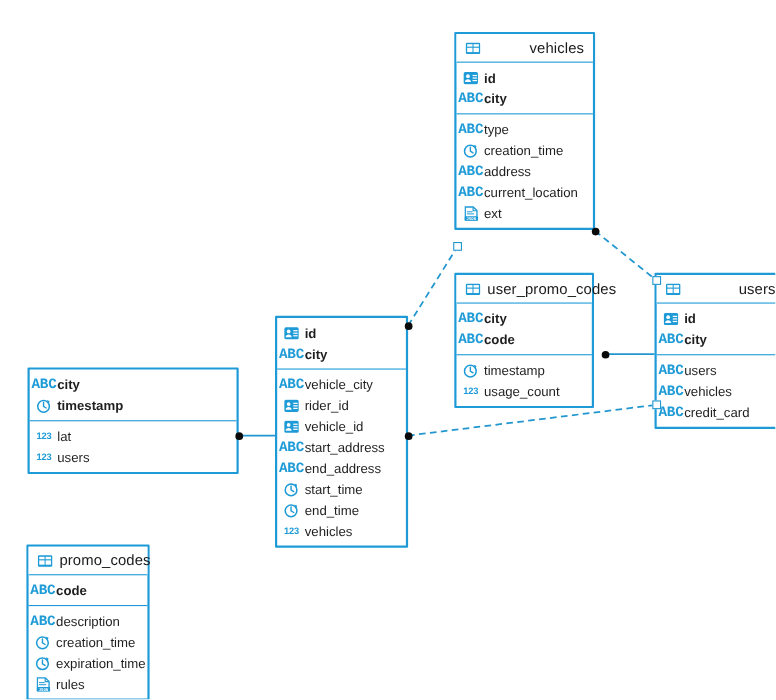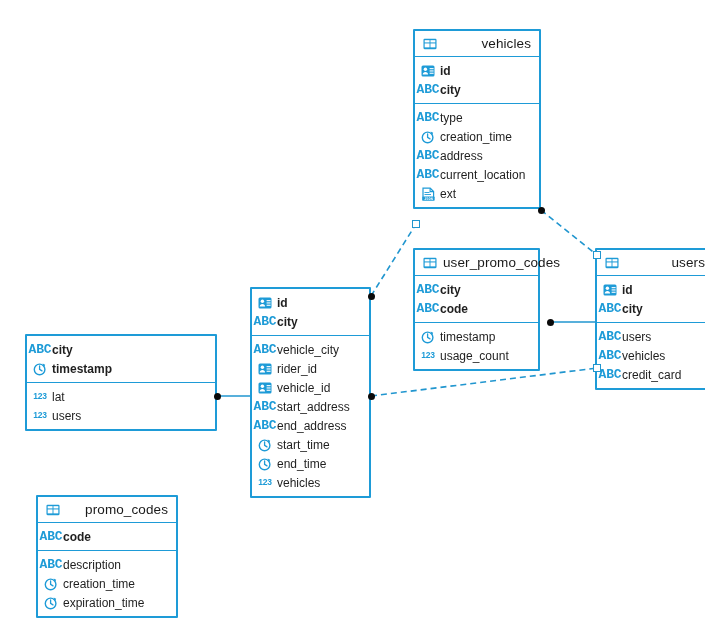--- a/index.html
+++ b/index.html
@@ -436,21 +436,21 @@
             <span class="col-name">lat</span>
           </div>
           <div class="col-row">
             <span class="icon">
               <span class="icon-123">123</span>
             </span>
             <span class="col-name">users</span>
           </div>
         </div>
       </div>
-      <div class="table-box" style="left: 36px; top: 495px; width: 142px;">
+      <div class="table-box" style="left: 24px; top: 495px; width: 112px;">
         <div class="tbl-header">
           <span class="icon">
             <svg width="15" height="12" viewBox="0 0 15 12">
               <rect x="0.5" y="0.5" width="14" height="11" rx="1.2" fill="#1e9bd7"></rect>
               <rect x="1.8" y="1.9" width="5.2" height="2.4" fill="#fff"></rect>
               <rect x="8" y="1.9" width="5.2" height="2.4" fill="#fff"></rect>
               <rect x="1.8" y="5.4" width="5.2" height="4.2" fill="#fff"></rect>
               <rect x="8" y="5.4" width="5.2" height="4.2" fill="#fff"></rect>
             </svg>
           </span>
@@ -483,20 +483,33 @@
           </div>
           <div class="col-row">
             <span class="icon">
               <svg width="14" height="14" viewBox="0 0 14 14">
                 <circle cx="6.6" cy="7.4" r="5.3" fill="#fff" stroke="#1e9bd7" stroke-width="1.4"></circle>
                 <path d="M6.6 3.9v3.5l2.4 1.5" fill="none" stroke="#1e9bd7" stroke-width="1.3" stroke-linecap="round"></path>
                 <path d="M9.6 1.6l2.6 1.1-1.1 2.6z" fill="#1e9bd7"></path>
               </svg>
             </span>
             <span class="col-name">expiration_time</span>
+          </div>
+          <div class="col-row">
+            <span class="icon">
+              <svg width="13" height="14" viewBox="0 0 13 14">
+                <path d="M1 1.2h7.2L11.6 4.5v8.3H1z" fill="#fff" stroke="#1e9bd7" stroke-width="1.2"></path>
+                <path d="M8.1 1.4v3.2h3.3" fill="none" stroke="#1e9bd7" stroke-width="1.1"></path>
+                <rect x="2.5" y="5.1" width="5" height="0.9" fill="#1e9bd7"></rect>
+                <rect x="2.5" y="7" width="6.5" height="0.9" fill="#1e9bd7"></rect>
+                <rect x="0.4" y="9.6" width="12.2" height="4" rx="0.6" fill="#1e9bd7"></rect>
+                <text x="6.5" y="12.9" font-family="DejaVu Sans Mono, monospace" font-size="3.6" font-weight="bold" fill="#fff" text-anchor="middle">JSON</text>
+              </svg>
+            </span>
+            <span class="col-name">rules</span>
           </div>
         </div>
       </div>
     </div>
   <div id="markers-layer">
       <div class="endpoint-dot" style="left: 541px; top: 210px;"></div>
       <div class="endpoint-sq" style="left: 597px; top: 255px;"></div>
       <div class="endpoint-dot" style="left: 371px; top: 296px;"></div>
       <div class="endpoint-sq" style="left: 416px; top: 224px;"></div>
       <div class="endpoint-dot" style="left: 550px; top: 322px;"></div>

